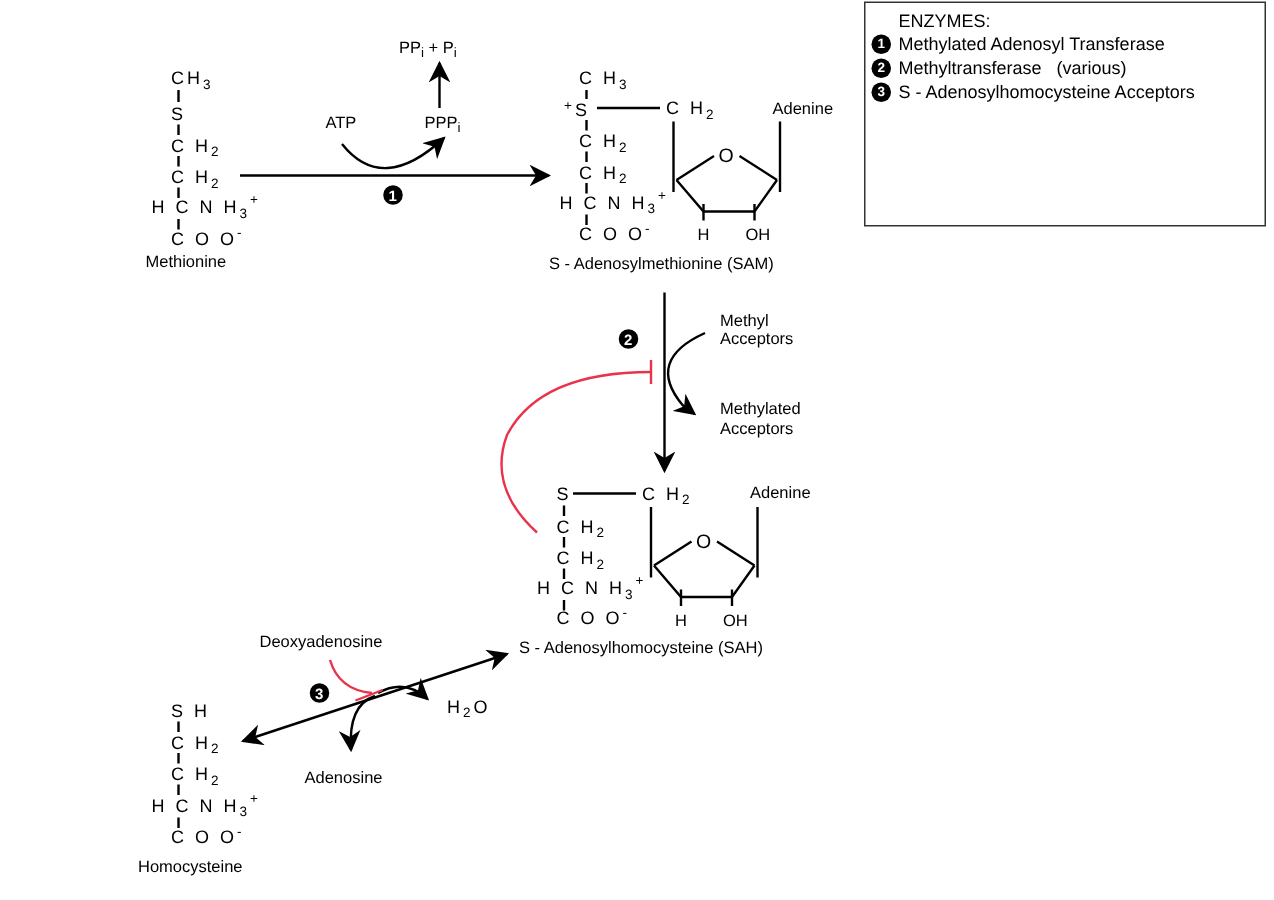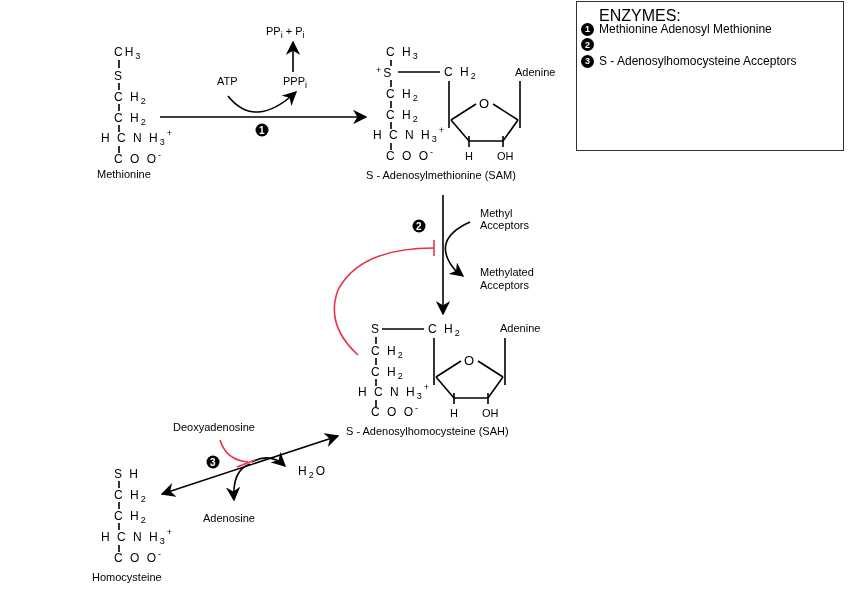--- a/index.html
+++ b/index.html
@@ -9,21 +9,21 @@
   .chem { font-family:"Liberation Sans", sans-serif; font-size:12px; fill:#000; letter-spacing:2px; }
   .sub { font-size:9px; }
   .lbl { font-family:"Liberation Sans", sans-serif; font-size:11px; fill:#000; }
   .ln { stroke:#000; stroke-width:1.6; fill:none; }
   .bond { stroke:#000; stroke-width:1.6; }
   .red { stroke:#e8334a; stroke-width:1.6; fill:none; }
   .num { fill:#000; }
   .numtxt { font-family:"Liberation Sans", sans-serif; font-size:10px; font-weight:bold; fill:#fff; }
   #legend { position:absolute; left:576px; top:1px; width:268px; height:150px;
             border:1px solid #333; box-sizing:border-box; background:#fff; }
-  #legend .title { position:absolute; left:22px; top:5px; font-size:16px; }
+  #legend .title { position:absolute; left:22px; top:5px; font-size:12px; }
   #legend .item { position:absolute; left:4px; font-size:12px; display:flex; align-items:center; }
   #legend .badge { width:13px; height:13px; border-radius:50%; background:#000; color:#fff;
                    font-size:9px; font-weight:bold; display:inline-flex; align-items:center;
                    justify-content:center; margin-right:5px; }
 </style>
 </head>
 <body>
 
 <svg width="849" height="600" viewBox="0 0 849 600">
   <defs>
@@ -152,22 +152,23 @@
     <line class="bond" x1="119" y1="545" x2="119" y2="552"></line>
     <text class="chem" x="114" y="562">C O O<tspan class="sub" dy="-5">-</tspan></text>
     <text class="lbl" x="92" y="581">Homocysteine</text>
   </g>
 </svg>
 
 <div id="legend">
   <div class="title">ENZYMES:</div>
   <div class="item" style="top:20px">
     <span class="badge">1</span>
-    <span>Methionine Adenosyl Methionine</span>
+    <span>Methylated Adenosyl Transferase</span>
   </div>
   <div class="item" style="top:36px">
     <span class="badge">2</span>
+    <span style="white-space:pre">Methyltransferase   (various)</span>
   </div>
   <div class="item" style="top:52px">
     <span class="badge">3</span>
     <span>S - Adenosylhomocysteine Acceptors</span>
   </div>
 </div>
 
 </body></html>

